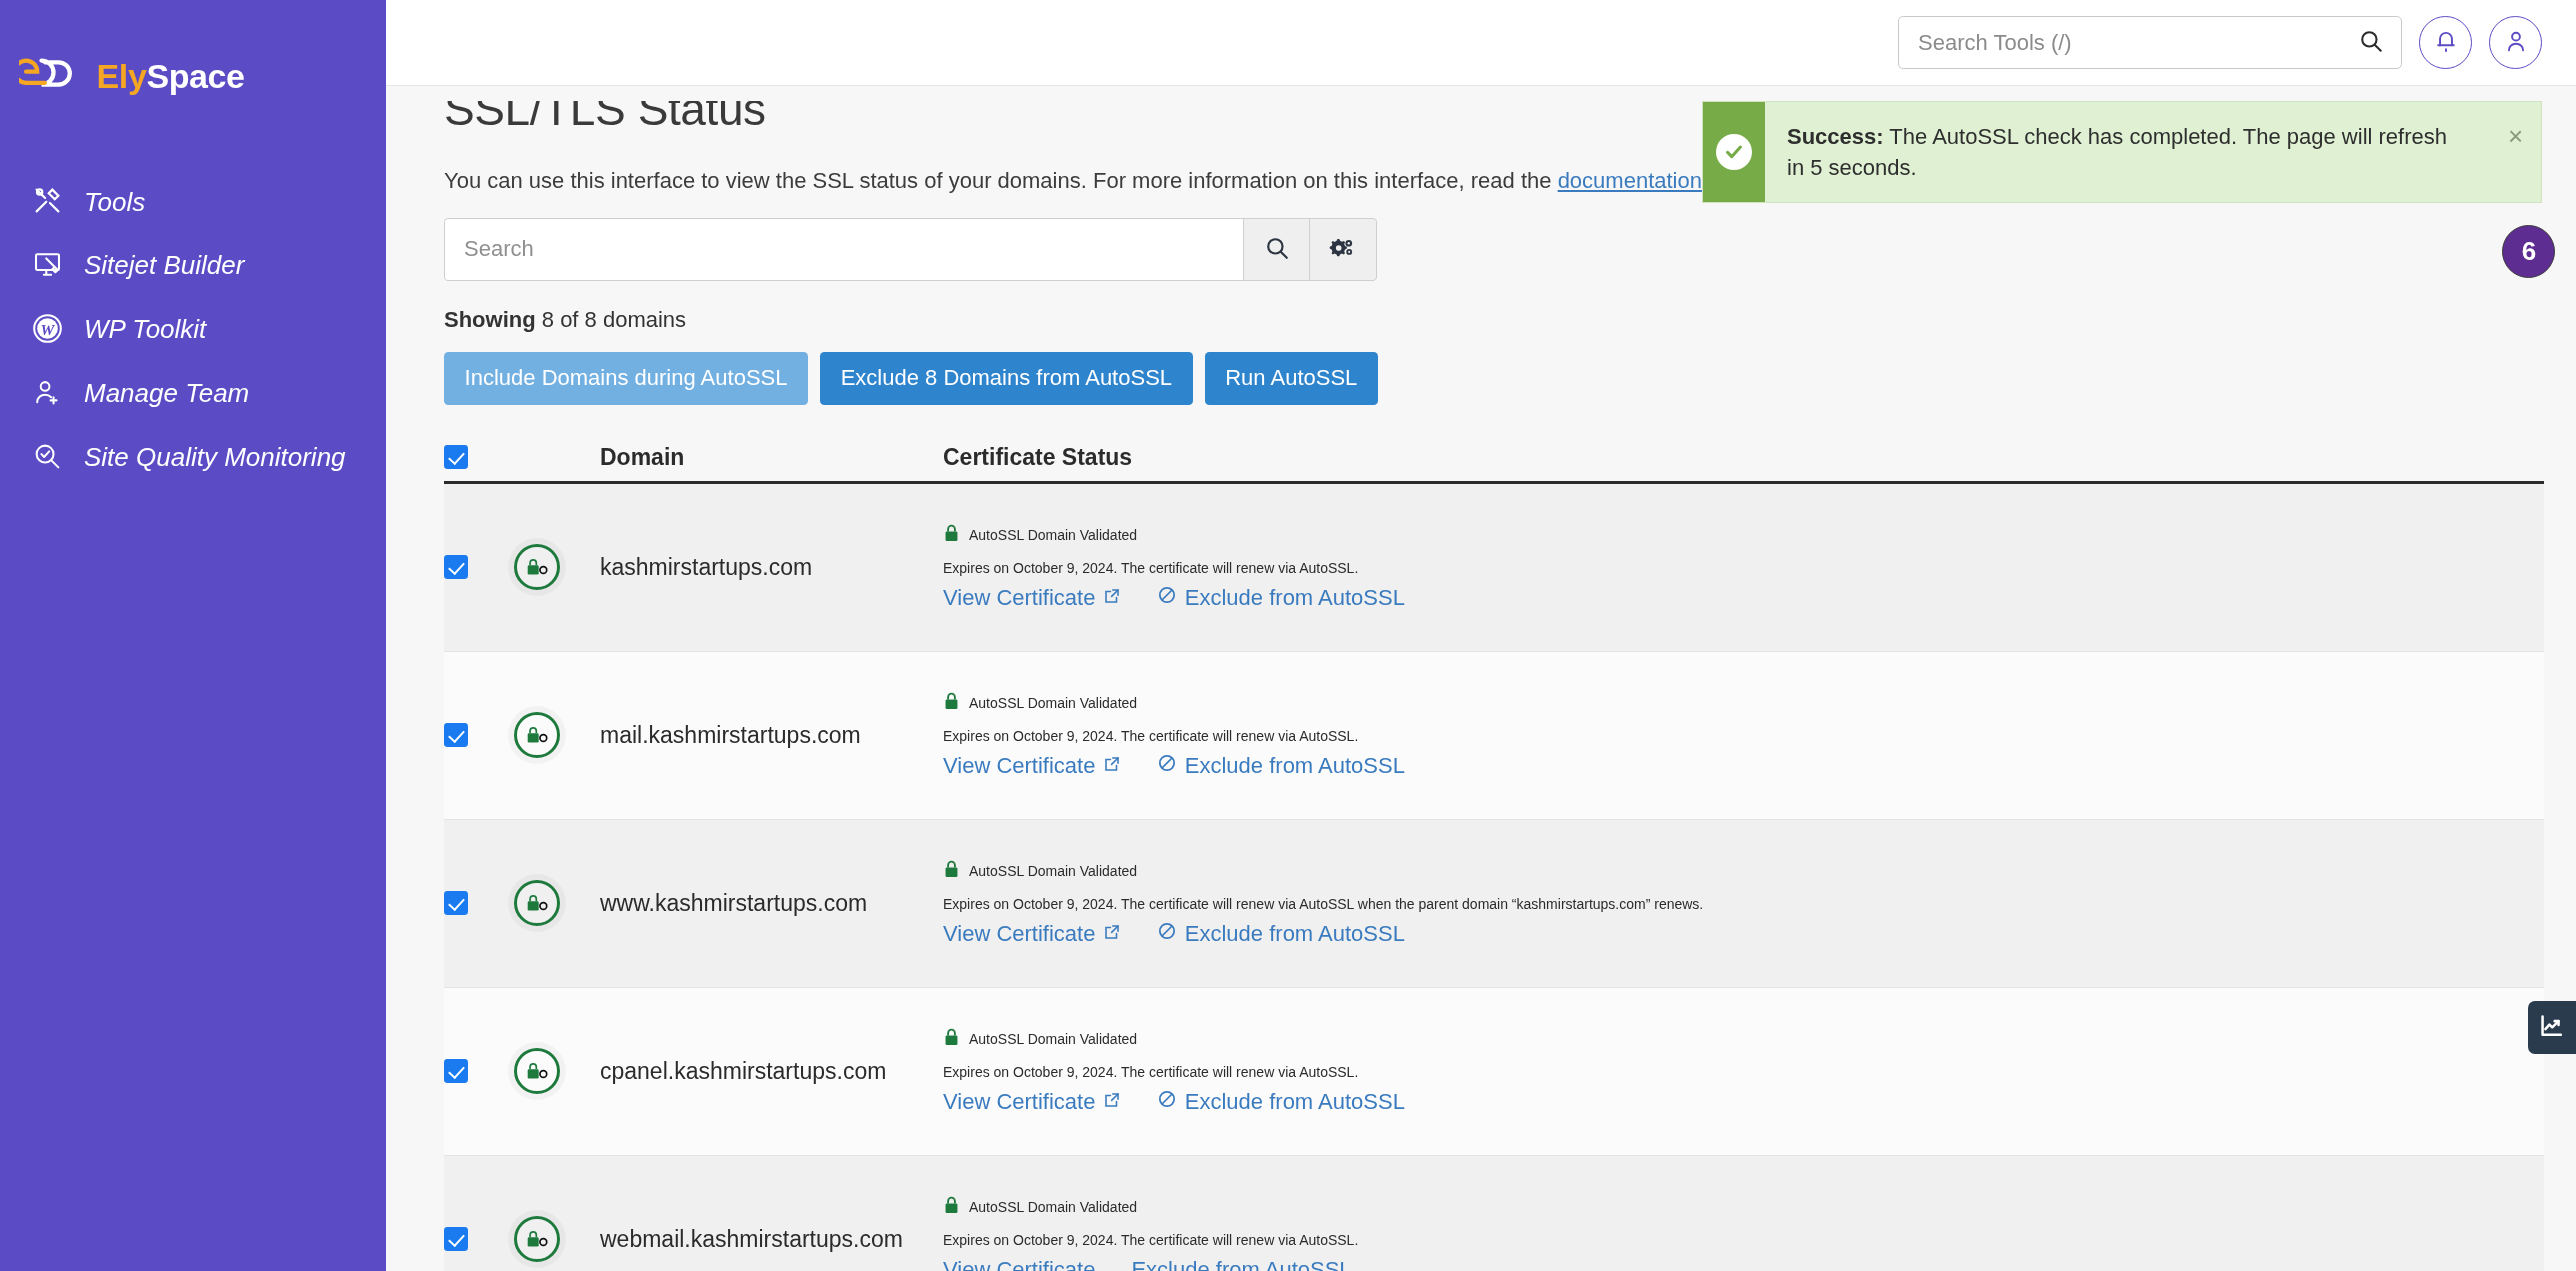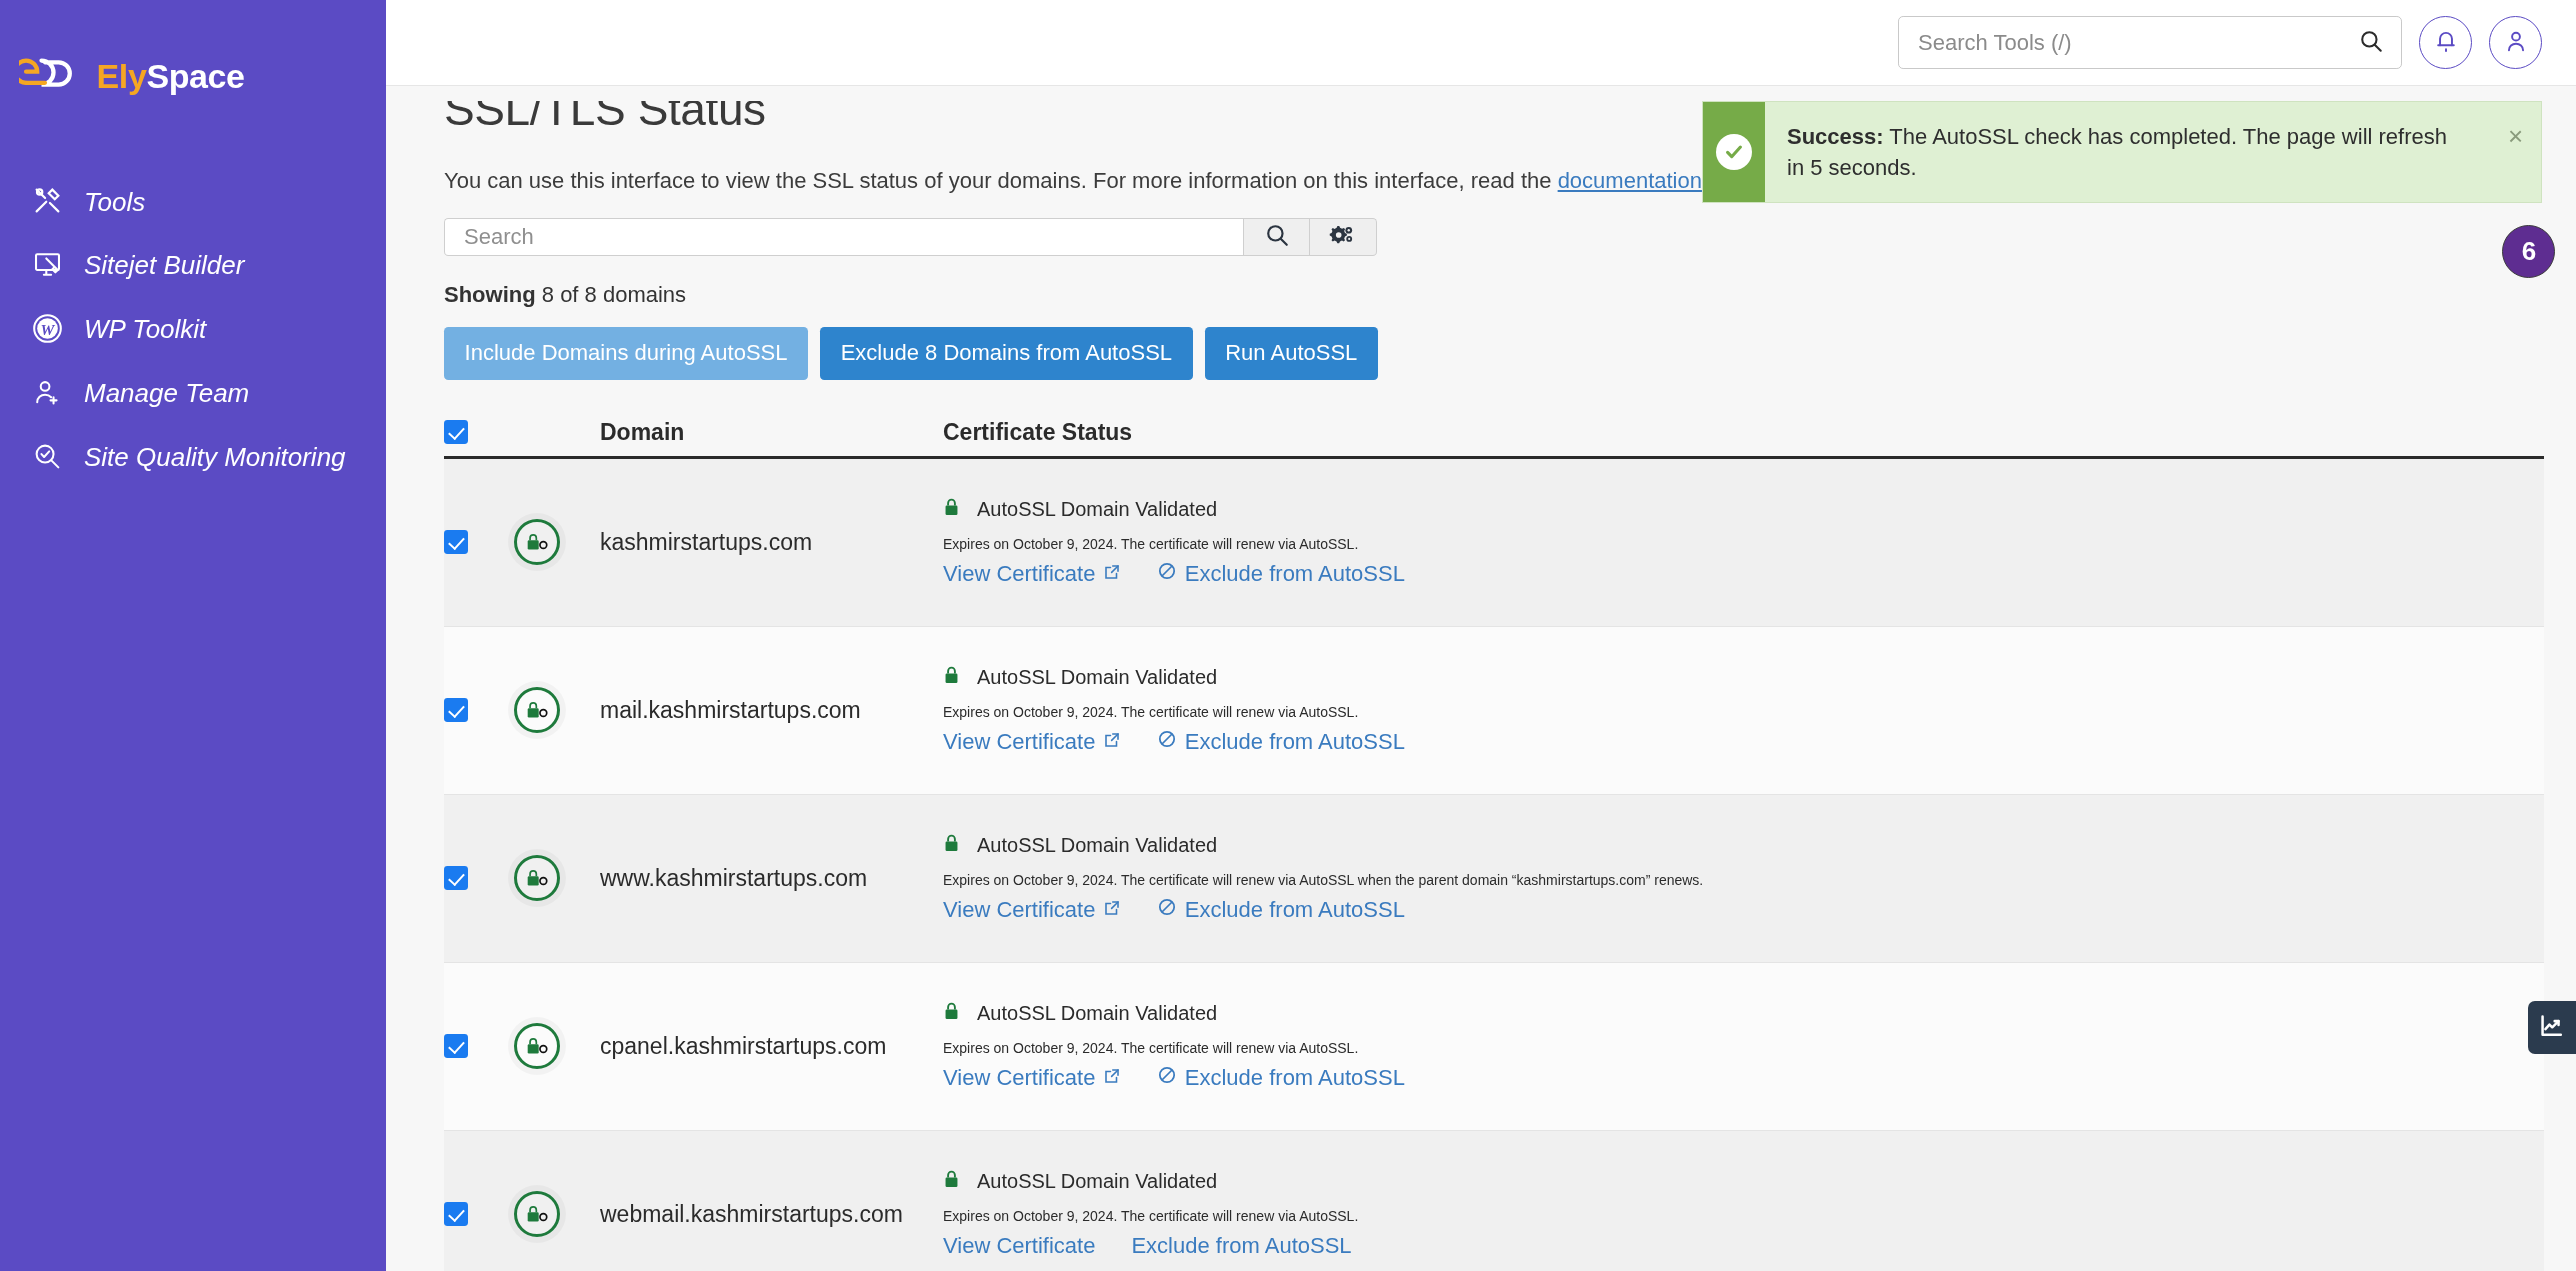--- a/index.html
+++ b/index.html
@@ -90,21 +90,21 @@
   .page-title {
     font-size: 46px; font-weight: 400; color: #3a3a3a;
     margin-top: -15.4px; line-height: 1.0;
     letter-spacing: -0.4px;
   }
   .page-desc {
     margin-top: 36px; font-size: 22px; color: #3c3c3c;
   }
   .page-desc a { color: #3a7bbf; text-decoration: underline; }
 
-  .searchbar-row { margin-top: 24px; display: flex; height: 38px; width: 933px; }
+  .searchbar-row { margin-top: 24px; display: flex; height: 63px; width: 933px; }
   .searchbar-row .sb-input {
     flex: 1; border: 0.9px solid #cfcfcf; border-right: none;
     border-radius: 4.3px 0 0 4.3px; background: #fff;
     display: flex; align-items: center; padding: 0 19px;
   }
   .searchbar-row .sb-input input {
     width: 100%; border: none; outline: none; background: transparent;
     font-size: 22px; color: #444; font-family: "Liberation Sans", sans-serif;
   }
   .searchbar-row .sb-input input::placeholder { color: #8f8f8f; }
@@ -168,21 +168,21 @@
   .lock-badge {
     width: 46px; height: 46px; border-radius: 50%;
     border: 3.4px solid #1e7a3c;
     display: flex; align-items: center; justify-content: center;
     box-shadow: 0 0 0 6px rgba(0,0,0,0.035);
   }
   .domain-name { font-size: 23px; color: #2b2b2b; }
 
   .status-cell { padding: 5.1px 0; }
   .status-line1 {
-    font-size: 20px; color: #2b2b2b; display: flex; align-items: center; gap: 17px;
+    font-size: 14px; color: #2b2b2b; display: flex; align-items: center; gap: 9px;
   }
   .status-line2 { font-size: 14px; color: #2b2b2b; margin-top: 13.7px; }
   .status-links { margin-top: 9px; display: flex; align-items: center; gap: 36px; }
   .slink {
     color: #3a7bbf; font-size: 22px; cursor: pointer;
     display: flex; align-items: center; gap: 7.7px;
   }
 
   
   .alert {

